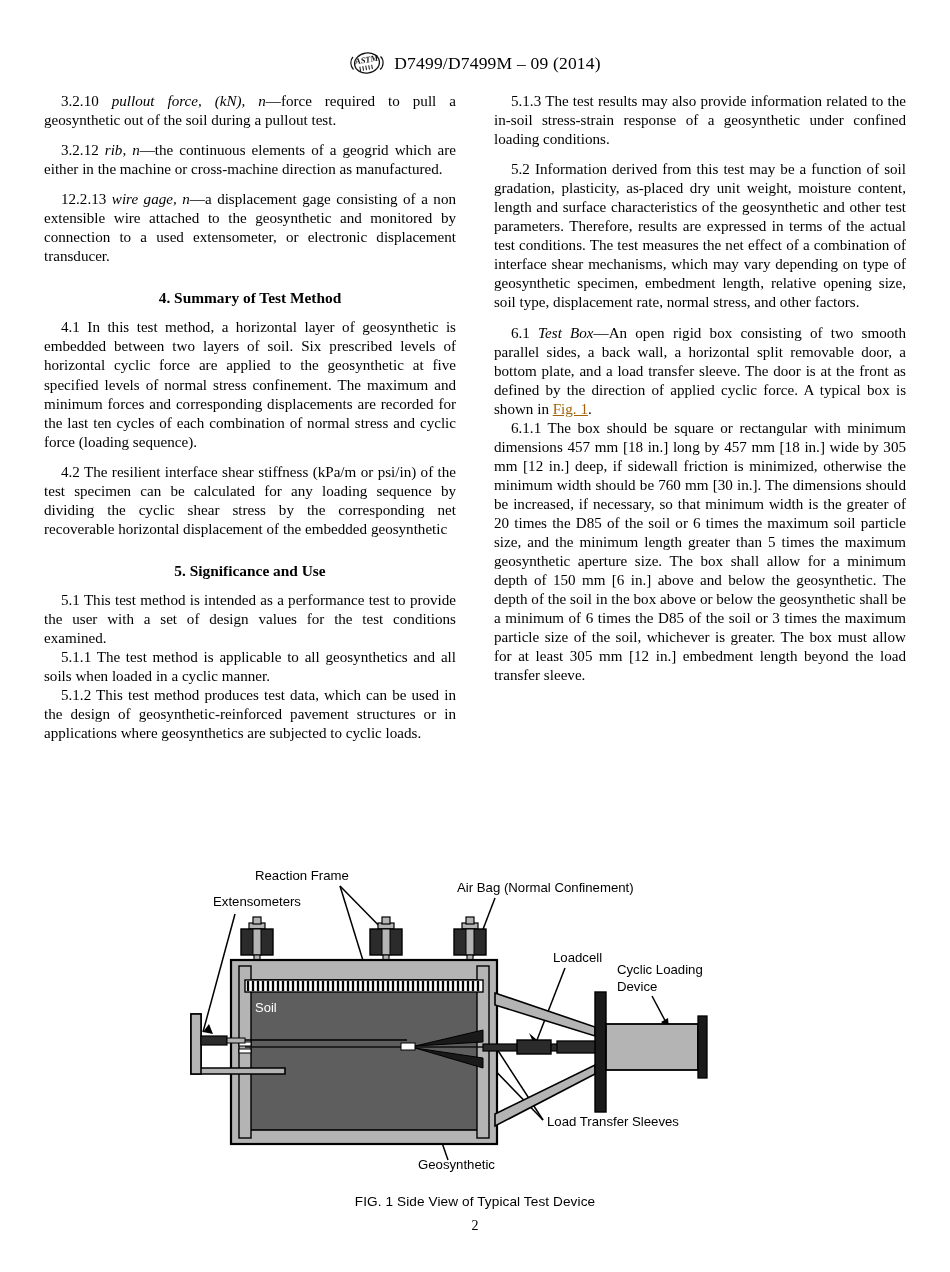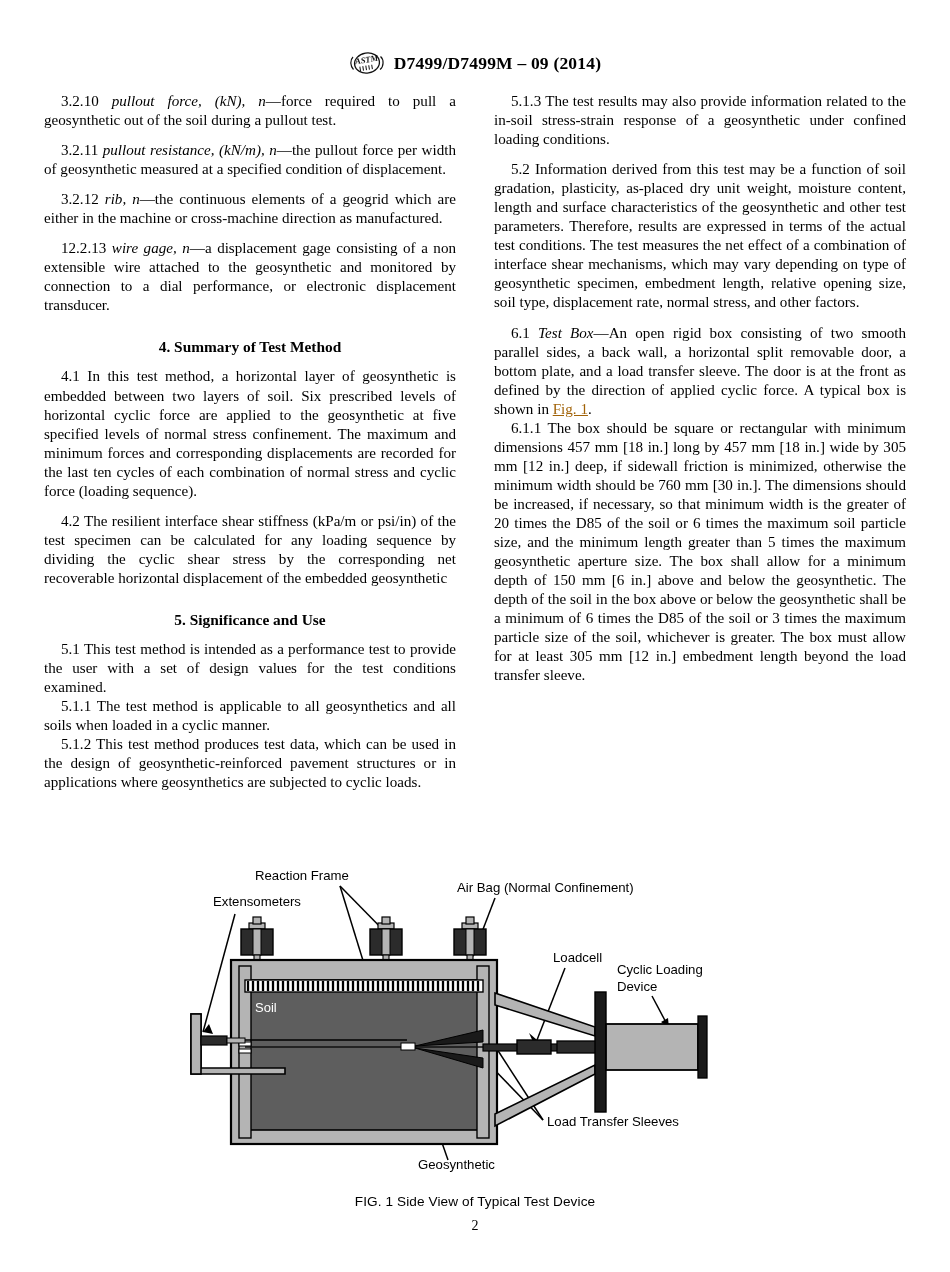--- a/index.html
+++ b/index.html
@@ -27,21 +27,21 @@
     justify-content: center;
     gap: 9px;
   }
   .astm-logo {
     width: 36px;
     height: 26px;
     display: block;
   }
   .designation {
     font-family: "Liberation Serif", "DejaVu Serif", serif;
-    font-weight: bold;
+    font-weight: normal;
     font-size: 17.5px;
     letter-spacing: 0.2px;
     white-space: nowrap;
   }
 
   
   .columns {
     position: absolute;
     top: 92px;
     left: 44px;
@@ -127,25 +127,24 @@
   </svg>
   <span class="designation">D7499/D7499M – 09 (2014)</span>
 </div>
 
 <div class="columns">
 
   <div class="col">
 
     <p class="para"><span>3.2.10</span> <span class="it">pullout force, (kN), n</span><span>—force required to pull a geosynthetic out of the soil during a pullout test.</span></p>
 
-    <p class="para gap"><span>3.2.11</span> <span class="it">pullout resistance, (kN/m), n</span><span>—the pullout force per width of geosynthetic measured at a specified condition of displacement.</span></p>
 
     <p class="para gap"><span>3.2.12</span> <span class="it">rib, n</span><span>—the continuous elements of a geogrid which are either in the machine or cross-machine direction as manufactured.</span></p>
 
-    <p class="para gap"><span>12.2.13</span> <span class="it">wire gage, n</span><span>—a displacement gage consisting of a non extensible wire attached to the geosynthetic and monitored by connection to a dial performance, or electronic displacement transducer.</span></p>
+    <p class="para gap"><span>12.2.13</span> <span class="it">wire gage, n</span><span>—a displacement gage consisting of a non extensible wire attached to the geosynthetic and monitored by connection to a used extensometer, or electronic displacement transducer.</span></p>
 
     <h2 class="section-head">4.  Summary of Test Method</h2>
 
     <p class="para gap"><span>4.1</span> <span>In this test method, a horizontal layer of geosynthetic is embedded between two layers of soil. Six prescribed levels of horizontal cyclic force are applied to the geosynthetic at five specified levels of normal stress confinement. The maximum and minimum forces and corresponding displacements are recorded for the last ten cycles of each combination of normal stress and cyclic force (loading sequence).</span></p>
 
     <p class="para gap"><span>4.2</span> <span>The resilient interface shear stiffness (kPa/m or psi/in) of the test specimen can be calculated for any loading sequence by dividing the cyclic shear stress by the corresponding net recoverable horizontal displacement of the embedded geosynthetic</span></p>
 
     <h2 class="section-head">5.  Significance and Use</h2>
 
     <p class="para gap"><span>5.1</span> <span>This test method is intended as a performance test to provide the user with a set of design values for the test conditions examined.</span></p>

